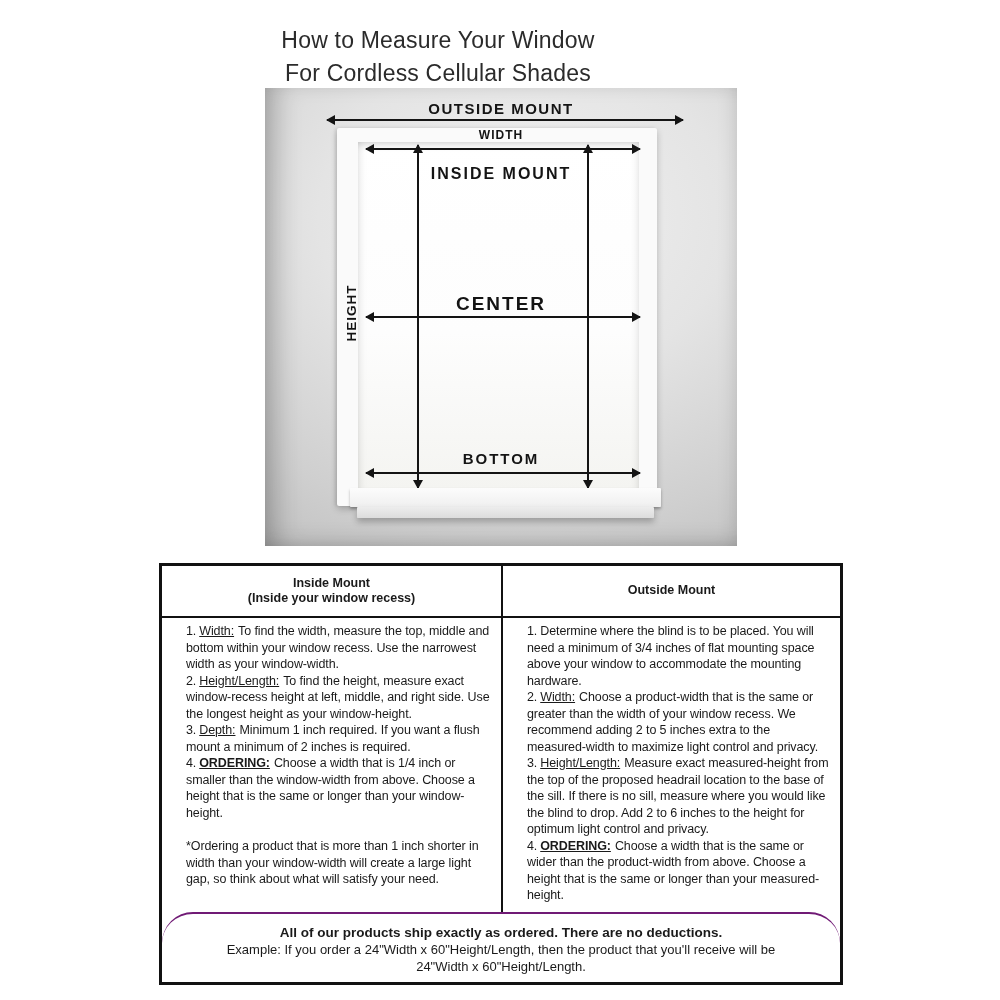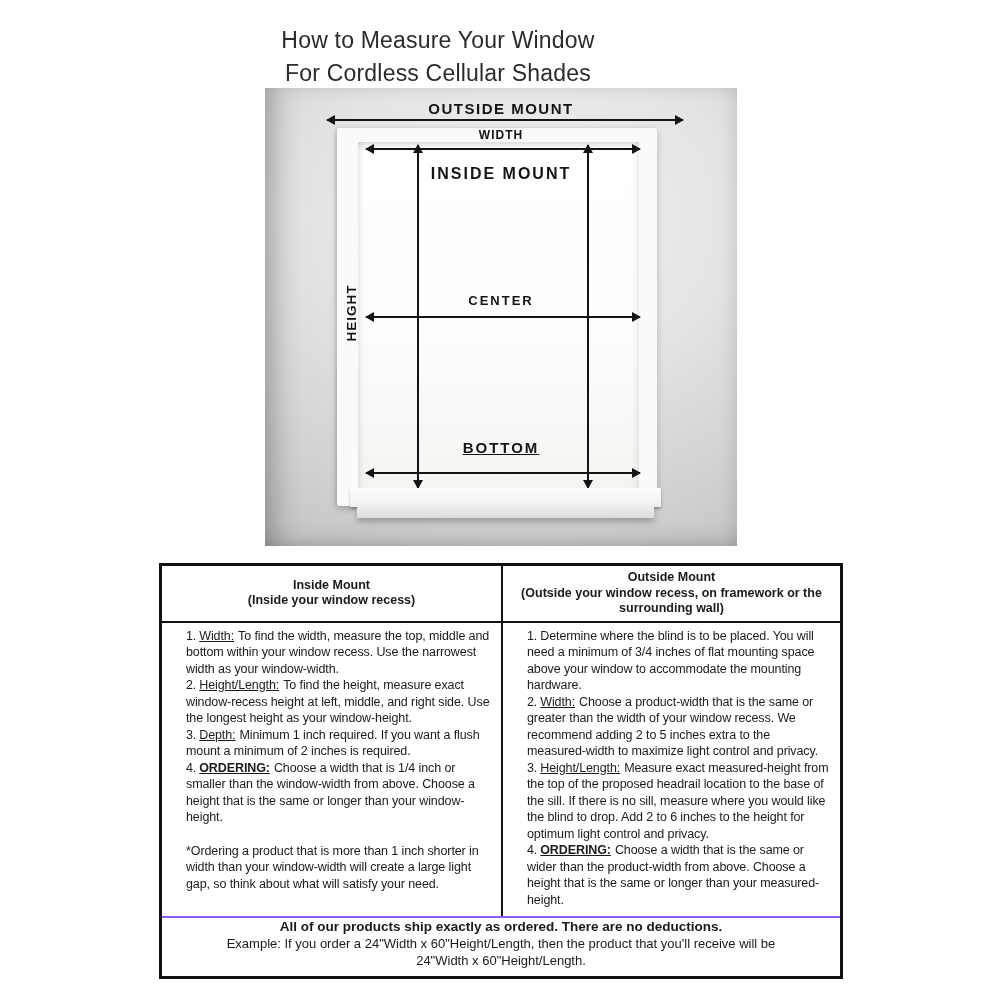--- a/index.html
+++ b/index.html
@@ -39,22 +39,22 @@
     position:absolute; left:92px; top:419px; width:297px; height:11px;
     background:linear-gradient(180deg,#ededed,#dcdcdc);
     box-shadow:0 4px 6px rgba(0,0,0,.25); border-radius:1px;
   }
 
   .lbl { position:absolute; font-weight:bold; color:#141414; white-space:nowrap; }
   .lbl.centered { left:0; width:100%; text-align:center; }
   .om-label     { top:12px;  font-size:15px; letter-spacing:1.5px; }
   .width-label  { top:40px;  font-size:12px; letter-spacing:1px; }
   .im-label     { top:77px;  font-size:16px; letter-spacing:2px; }
-  .center-label { top:205px; font-size:13px; letter-spacing:2px; }
-  .bottom-label { top:351px; font-size:15px; letter-spacing:2px;text-decoration:underline; }
+  .center-label { top:205px; font-size:19px; letter-spacing:2px; }
+  .bottom-label { top:362px; font-size:15px; letter-spacing:2px; }
   .height-label {
     left:86px; top:225px; transform:translate(-50%,-50%) rotate(-90deg);
     font-size:13.5px; letter-spacing:1px;
   }
 
   
   .h-arrow { position:absolute; height:2px; background:#141414; }
   .h-arrow::before, .h-arrow::after { content:""; position:absolute; top:-4px; width:0; height:0;
     border-top:5px solid transparent; border-bottom:5px solid transparent; }
   .h-arrow::before { left:-1px;  border-right:9px solid #141414; }
@@ -84,21 +84,21 @@
     min-height:50px; display:flex; flex-direction:column; justify-content:center;
     text-align:center; font-weight:bold; font-size:12.5px; line-height:15.5px; padding:4px 6px;
   }
   .hcell + .hcell, .bcell + .bcell { border-left:2px solid #111; }
   .bcell { padding:5px 8px 8px 24px; font-size:12.5px; line-height:16.5px; letter-spacing:-.1px; }
   .item .num  { margin-right:3px; }
   .item .lead { text-decoration:underline; margin-right:4px; }
   .item .lead:empty, .item .num:empty { display:none; }
   .item .lead.strong { font-weight:bold;margin-top:44px; }
   .note { margin-top:17px; }
-  .tfoot { border-top:2px solid #8b5cf6; text-align:center; padding:0 8px 7px 8px; }
+  .tfoot { border-top:2px solid #701a75; text-align:center; padding:10px 8px 7px 8px;border-radius:31px; }
   .tfoot .f1 { font-weight:bold; font-size:13.5px; line-height:17px; }
   .tfoot .f2, .tfoot .f3 { font-size:13px; line-height:17px; }
 </style>
 </head>
 <body>
 
 <div class="title">
   <div>How to Measure Your Window</div>
   <div>For Cordless Cellular Shades</div>
 </div>
@@ -131,21 +131,20 @@
 </div>
 
 <div class="mtable">
   <div class="thead">
     <div class="hcell">
       <div>Inside Mount</div>
       <div>(Inside your window recess)</div>
     </div>
     <div class="hcell">
       <div>Outside Mount</div>
-      <div>(Outside your window recess, on framework or the surrounding wall)</div>
     </div>
   </div>
 
   <div class="tbody">
     <div class="bcell">
       <div class="item">
         <span class="num">1.</span><span class="lead">Width:</span><span>To find the width, measure the top, middle and bottom within your window recess. Use the narrowest width as your window-width.</span>
       </div>
       <div class="item">
         <span class="num">2.</span><span class="lead">Height/Length:</span><span>To find the height, measure exact window-recess height at left, middle, and right side. Use the longest height as your window-height.</span>

